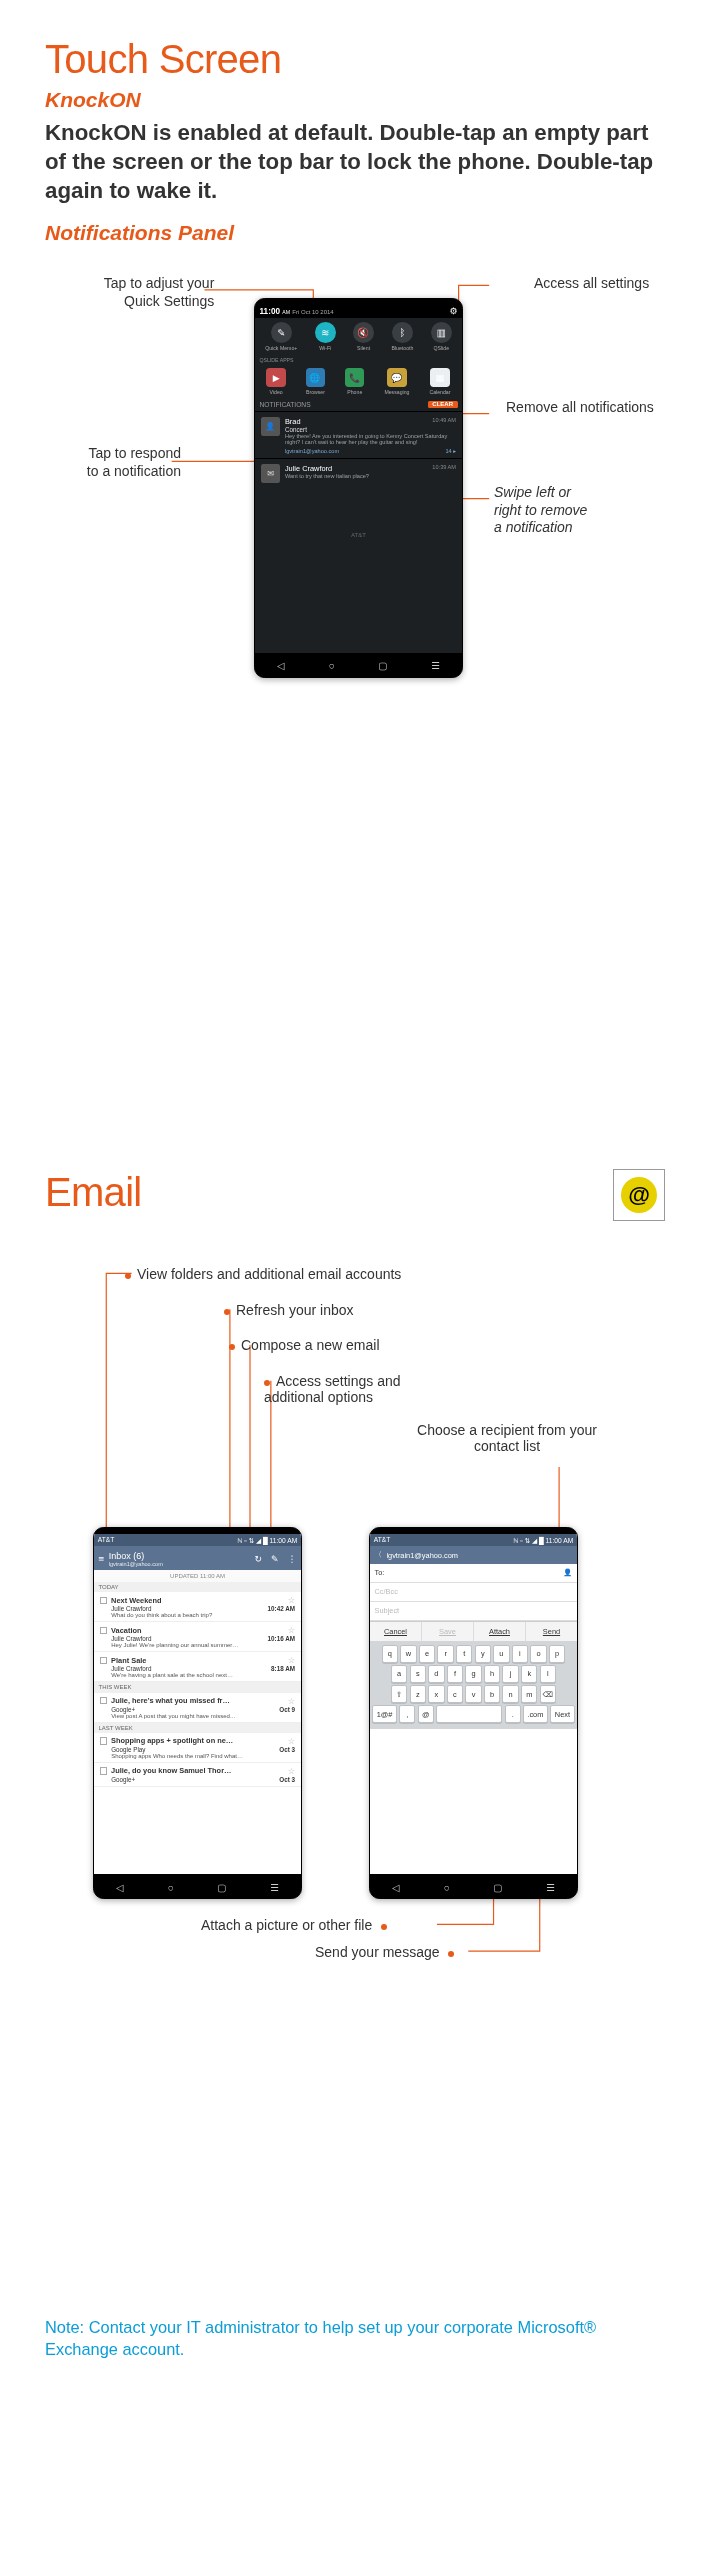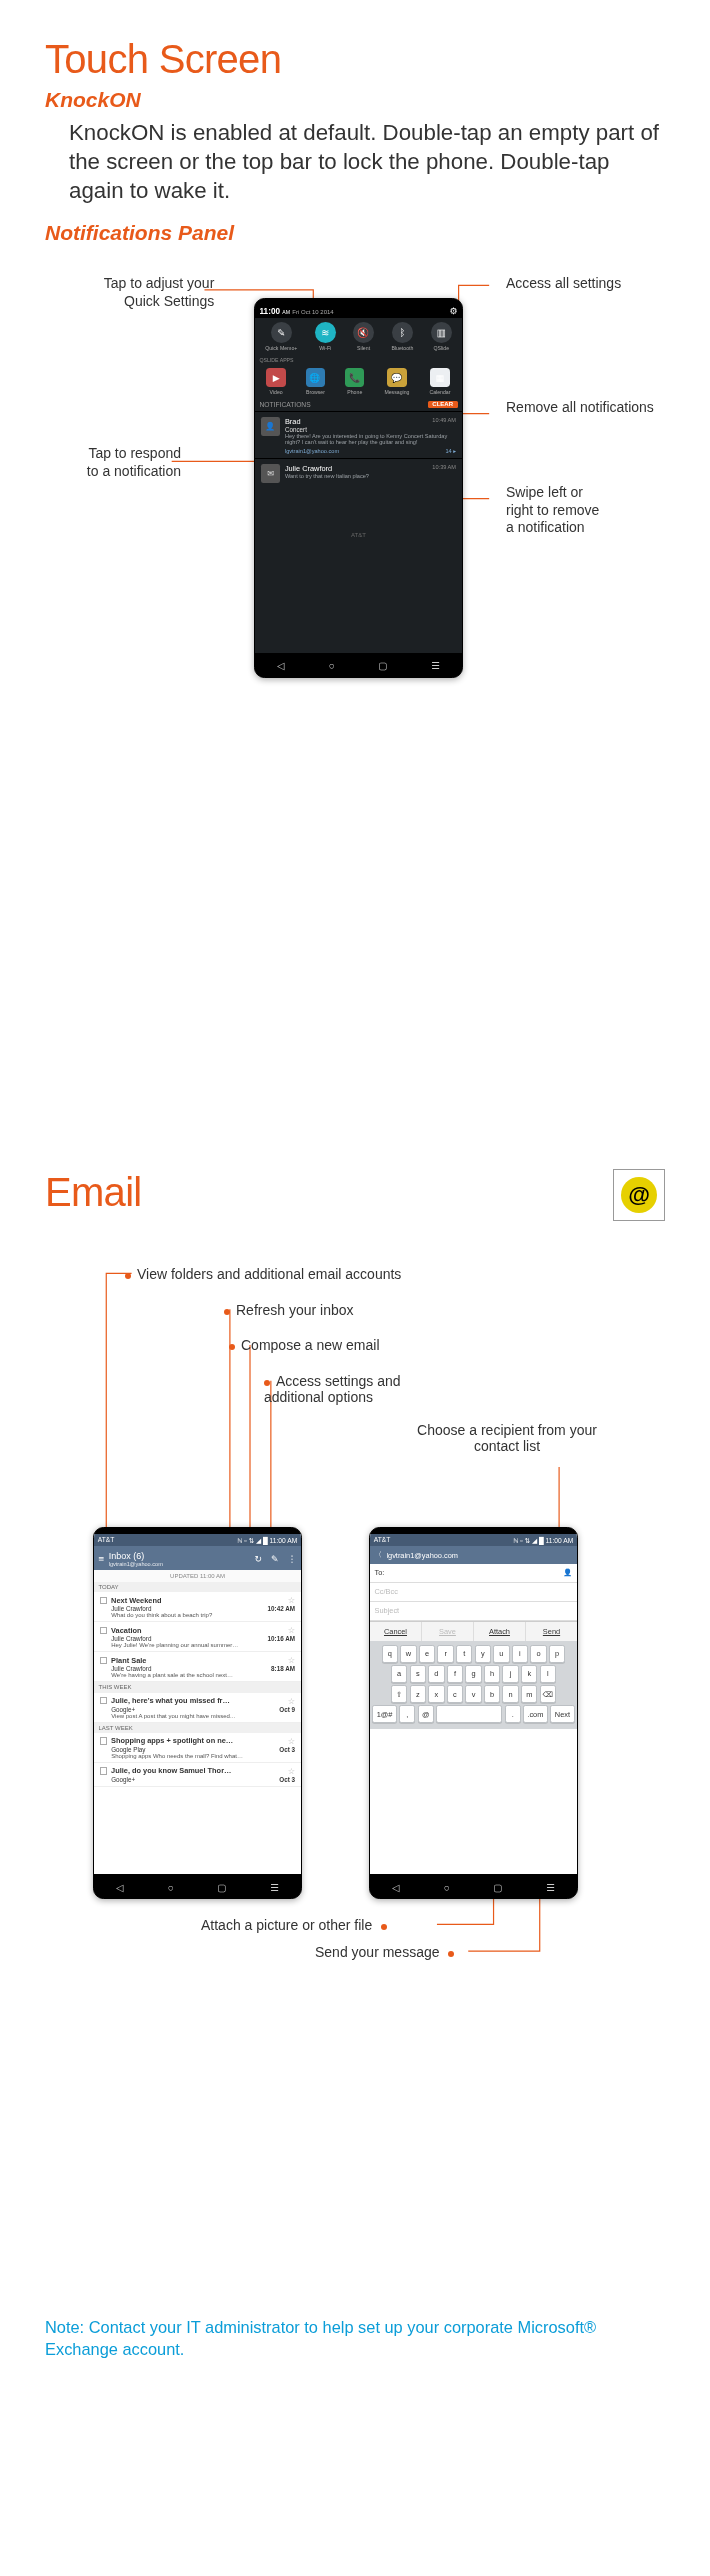--- a/index.html
+++ b/index.html
@@ -22,22 +22,21 @@
     font-style: italic;
     font-size: 21px;
     font-weight: 600;
     margin-bottom: 7.4px;
   }
   .body-text {
     font-size: 22.3px;
     line-height: 1.3;
     color: #333;
     margin-bottom: 15px;
-    font-weight: 400;
-    margin-left: 24px;
+    font-weight: 700;
   }
   .diagram { position: relative; margin-top: 30px; height: 477px; }
   .phone {
     position: absolute;
     width: 209px;
     border: 1.5px solid #000;
     border-radius: 10.4px;
     background: #000;
     box-shadow: 0 1.5px 6px rgba(0,0,0,.3);
     overflow: hidden;
@@ -142,24 +141,24 @@
     <g fill="#e85a1a">
       <circle cx="360" cy="74" r="4"></circle>
       <circle cx="555" cy="50" r="4"></circle>
       <circle cx="548" cy="186" r="4"></circle>
       <circle cx="289" cy="250" r="4"></circle>
       <circle cx="536" cy="300" r="4"></circle>
     </g>
   </svg>
 
   <div class="callout" style="left:22.3px; top:0; width:134px; text-align:right;">Tap to adjust your Quick Settings</div>
-  <div class="callout" style="left:448px; top:2;">Access all settings</div>
+  <div class="callout" style="left:476px; top:2;">Access all settings</div>
   <div class="callout" style="left:448px; top:124px;">Remove all notifications</div>
   <div class="callout" style="left:26px; top:170px; width:97px; text-align:right;">Tap to respond to a notification</div>
-  <div class="callout" style="left:448px; top:209px; width:104px;">Swipe left or right to remove a notification</div>
+  <div class="callout" style="left:436px; top:209px; width:104px;font-style:italic;">Swipe left or right to remove a notification</div>
 
   <div class="phone notif">
     <div class="screen">
       <div class="statusbar">
         <span><b>11:00</b> <span style="font-size:5.2px">AM</span> <span style="font-size:6px;color:#aaa">Fri Oct 10 2014</span></span>
         <span class="gear">⚙</span>
       </div>
       <div class="qs-row" id="qs-row">
           <div class="qs-item">
             <div class="qs-circle">✎</div>

